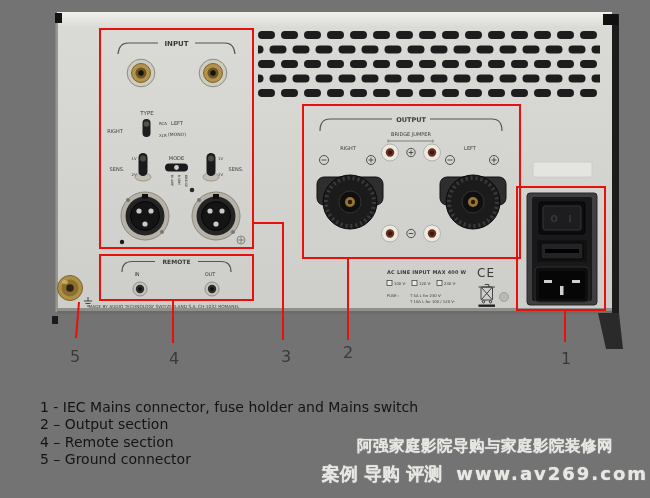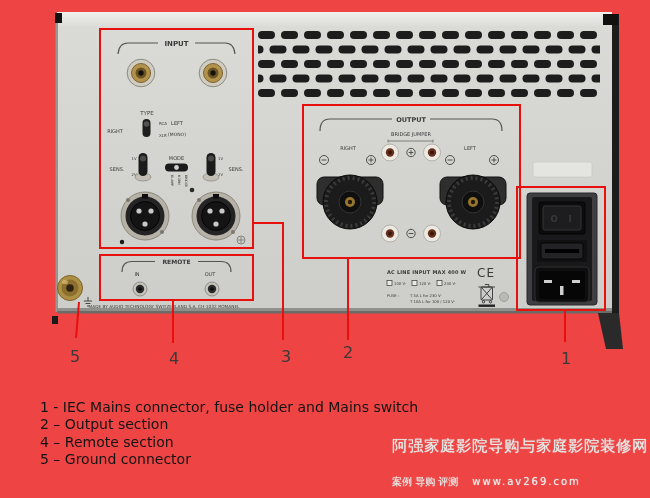--- a/index.html
+++ b/index.html
@@ -1,26 +1,26 @@
 <!DOCTYPE html>
 <html><head>
 <meta charset="utf-8">
 <style>
   html,body{margin:0;padding:0;background:#ffffff;}
-  .stage{position:relative;width:650px;height:498px;background:#ef4444;overflow:hidden;
+  .stage{position:relative;width:650px;height:498px;background:#737373;overflow:hidden;
          font-family:"DejaVu Sans",sans-serif;}
   .photo-svg{position:absolute;left:0;top:0;}
   svg text{font-family:"DejaVu Sans",sans-serif;fill:#3a3a3a;}
   .legend{position:absolute;left:40px;top:399px;color:#141414;
           font-size:14px;line-height:17.4px;letter-spacing:0;}
   .legend .legend-item{white-space:nowrap;}
-  .watermark{position:absolute;right:2px;top:436px;text-align:left;
-             color:#e7e7e4;font-weight:normal;text-shadow:0 0 1px #dededc;}
+  .watermark{position:absolute;right:2px;top:436px;text-align:center;
+             color:#e7e7e4;font-weight:bold;text-shadow:0 0 1px #dededc;}
   .watermark .wm-line1{font-size:15.5px;letter-spacing:0.5px;white-space:nowrap;}
-  .watermark .wm-line2{font-size:10px;margin-top:18px;white-space:nowrap;}
+  .watermark .wm-line2{font-size:18px;margin-top:5px;white-space:nowrap;}
   .watermark .wm-url{letter-spacing:2px;margin-left:14px;}
 </style>
 </head>
 <body>
 
 <div class="stage">
 
 <svg class="photo-svg" width="650" height="390" viewBox="0 0 650 390">
   <defs>
     <linearGradient id="panelGrad" x1="0" y1="0" x2="0" y2="1">

